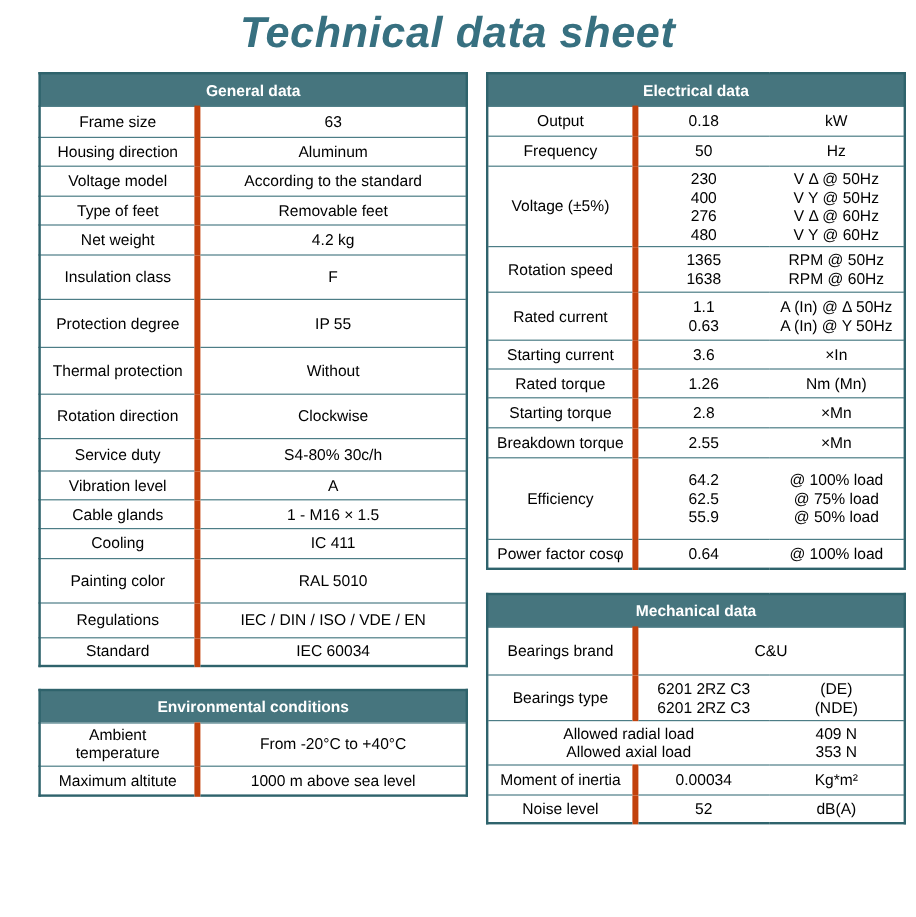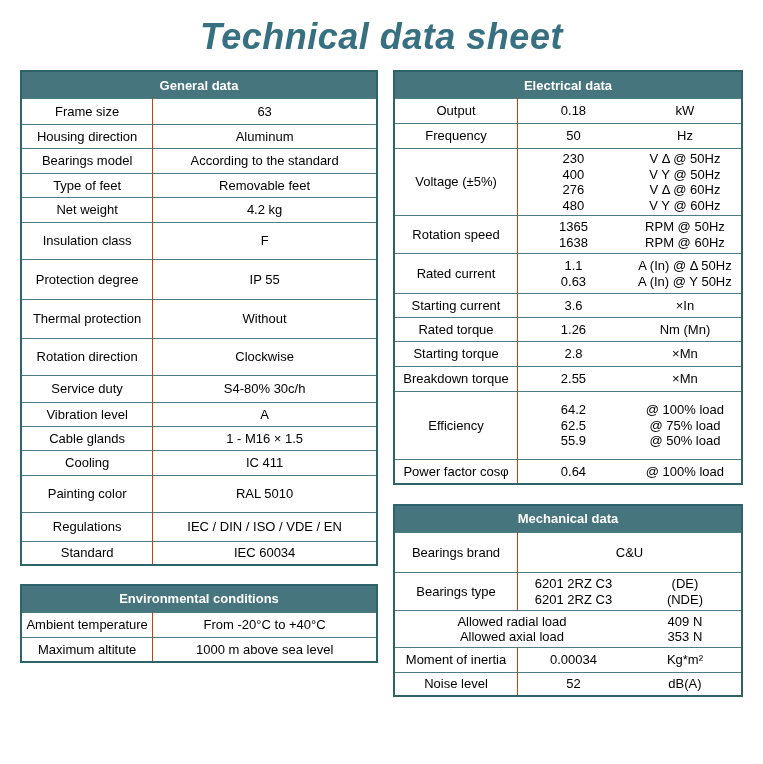--- a/index.html
+++ b/index.html
@@ -1,43 +1,43 @@
 <!DOCTYPE html>
 <html><head>
 <meta charset="utf-8">
 <style>
   html, body { margin:0; padding:0; background:#ffffff; }
   body {
     width:763px; height:764px; overflow:hidden;
     font-family:"Liberation Sans", sans-serif; color:#000;
   }
   .title {
-    margin:16px 0 12px; text-align:center;
+    margin:6px 0 12px; text-align:center;
     font-size:36px; font-weight:bold; font-style:italic;
     color:#377080; letter-spacing:0.5px;
   }
-  .columns { display:flex; gap:15px; padding:0 20px; align-items:flex-start; }
+  .columns { display:flex; gap:15px; padding:0 32px; align-items:flex-start; }
   .col { display:flex; flex-direction:column; flex:none; }
   .col-left  { width:358px; gap:18px; }
   .col-right { width:350px; gap:19px;border-radius:21px; }
 
   table.dtable {
     width:100%; border-collapse:collapse; table-layout:fixed;
     border:2px solid #2f636c; font-size:13px;
   }
   table.dtable th.hdr {
     background:#46757e; color:#ffffff; font-weight:bold;
     font-size:13px; height:26px; text-align:center; padding:0 4px;
   }
   table.dtable td {
     border-top:1px solid #4d7d86;
     text-align:center; vertical-align:middle;
     padding:2px 4px; line-height:15.5px;
   }
-  table.dtable td.lbl { border-right:1px solid #c2410c; }
+  table.dtable td.lbl { border-right:5px solid #c2410c; }
   
   .t2 col.c1 { width:37%; } .t2 col.c2 { width:63%; }
   
   .t3 col.c1 { width:35.5%; } .t3 col.c2 { width:32%; } .t3 col.c3 { width:32.5%; }
 </style>
 </head>
 <body>
 
 <div>
 
@@ -58,21 +58,21 @@
             </tr>
         <tr style="height:26px">
               <td class="lbl">Frame size</td>
               <td>63</td>
             </tr>
         <tr style="height:24px">
               <td class="lbl">Housing direction</td>
               <td>Aluminum</td>
             </tr>
         <tr style="height:25px">
-              <td class="lbl">Bearings model</td>
+              <td class="lbl">Voltage model</td>
               <td>According to the standard</td>
             </tr>
         <tr style="height:24px">
               <td class="lbl">Type of feet</td>
               <td>Removable feet</td>
             </tr>
         <tr style="height:25px">
               <td class="lbl">Net weight</td>
               <td>4.2 kg</td>
             </tr>

